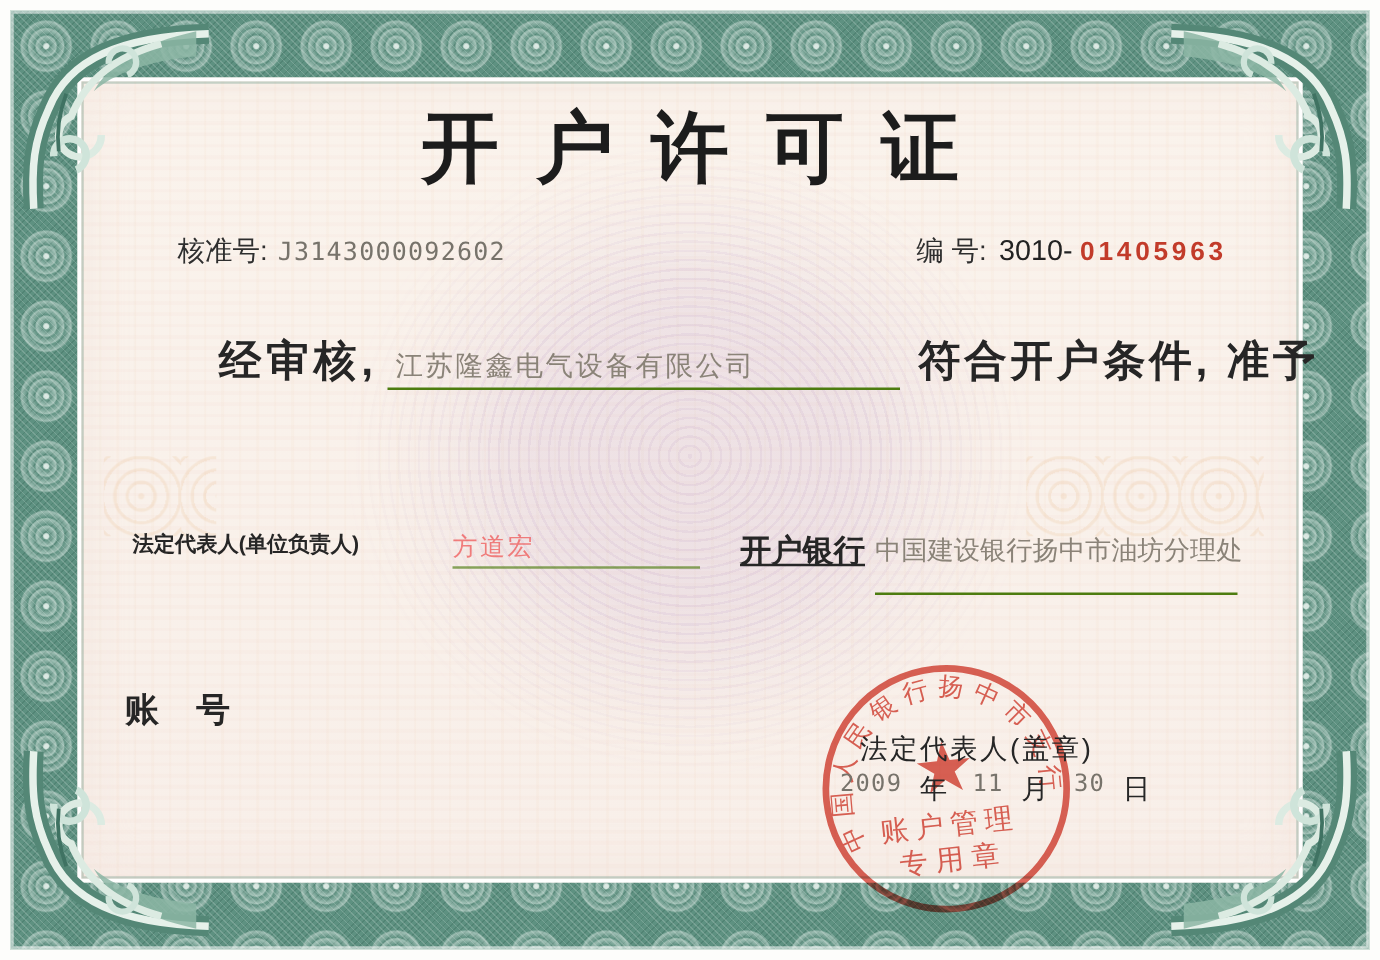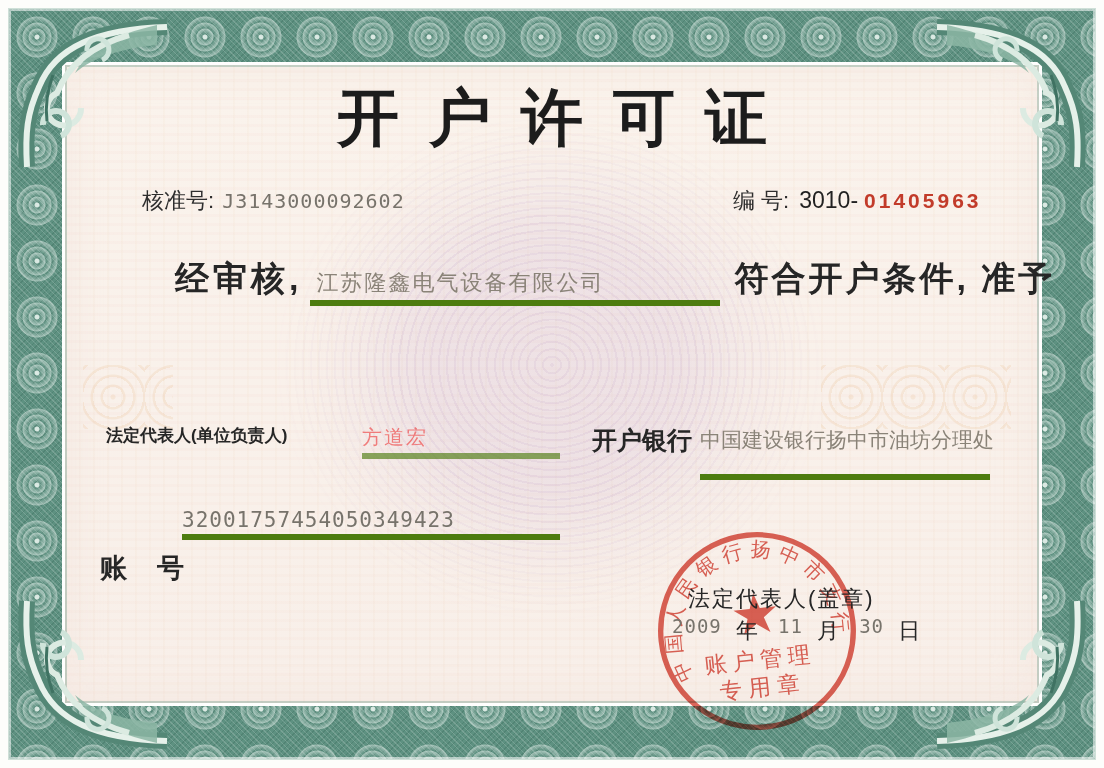--- a/index.html
+++ b/index.html
@@ -68,30 +68,30 @@
   .pre{white-space:pre;}
   .dm{ 
     font-family:"DejaVu Sans Mono","Liberation Mono",monospace;
     color:#77736b; letter-spacing:1px;
   }
   .row-approval{position:absolute;top:186px;left:94px;font-size:22px;margin-left:48px;}
   .row-approval .dm{font-size:20px;margin-left:8px;}
   .row-serial{position:absolute;top:186px;left:733px;font-size:22px;}
   .row-serial .prefix{font-size:23px;margin-left:10px;color:#222;}
   .row-serial .red{color:#c23b2a;font-weight:bold;letter-spacing:3px;margin-left:6px;font-size:21px;}
-  .body1{position:absolute;top:256px;left:175px;display:flex;align-items:baseline;}
+  .body1{position:absolute;top:266px;left:175px;display:flex;align-items:baseline;}
   .body1 .intro{font-size:34px;font-weight:600;letter-spacing:4px;}
-  .uline{border-bottom:6px solid #4d7c0f;display:inline-block;}
+  .uline{border-bottom:2px solid #4d7c0f;display:inline-block;}
   .company{width:398px;margin-left:8px;padding:0 6px 2px 6px;font-size:22px;color:#8a8378;letter-spacing:2px;}
   .cond{font-size:34px;font-weight:600;letter-spacing:3px;margin-left:14px;}
   .body2{position:absolute;top:336px;left:95px;font-size:34px;font-weight:600;letter-spacing:4px;}
   .fields{position:absolute;top:424px;left:0;right:0;height:40px;}
   .rep-label{position:absolute;left:95px;font-size:17px;font-weight:600;margin-left:11px;}
   .rep-line{position:absolute;left:362px;top:0px;width:198px;padding-bottom:2px;font-size:20px;color:#ef4444;opacity:.65;letter-spacing:2px;}
-  .bank-label{position:absolute;left:592px;font-size:25px;font-weight:600;}
+  .bank-label{position:absolute;left:592px;font-size:25px;font-weight:600;text-decoration:underline;}
   .bank-line{position:absolute;left:700px;top:2px;width:290px;padding-bottom:20px;font-size:21px;color:#8a8378;letter-spacing:0px;white-space:nowrap;}
   .acct{position:absolute;top:506px;left:0;height:40px;right:0;}
   .acct-label{position:absolute;left:100px;font-size:27px;font-weight:600;margin-top:44px;}
   .acct-line{position:absolute;left:182px;top:2px;width:378px;padding-bottom:2px;font-size:21px;}
   .issuer{position:absolute;top:584px;left:688px;font-size:22px;letter-spacing:2px;}
   .dateline{position:absolute;top:616px;left:672px;font-size:22px;}
   .dateline .dm{font-size:19px;position:relative;top:-5px;}
   .dateline .unit{margin:0 14px 0 8px;}
   
   .stamp{
@@ -160,21 +160,20 @@
 
   <div class="fields">
     <span class="rep-label">法定代表人(单位负责人)</span>
     <span class="uline rep-line">方道宏</span>
     <span class="bank-label">开户银行</span>
     <span class="uline bank-line dm">中国建设银行扬中市油坊分理处</span>
   </div>
 
   <div class="acct">
     <span class="acct-label pre">账    号</span>
-    <span class="uline acct-line dm">32001757454050349423</span>
   </div>
 
   <div class="issuer">法定代表人(盖章)</div>
 
   <div class="dateline">
     <span class="dm">2009</span>
     <span class="unit">年</span>
     <span class="dm">11</span>
     <span class="unit">月</span>
     <span class="dm">30</span>

